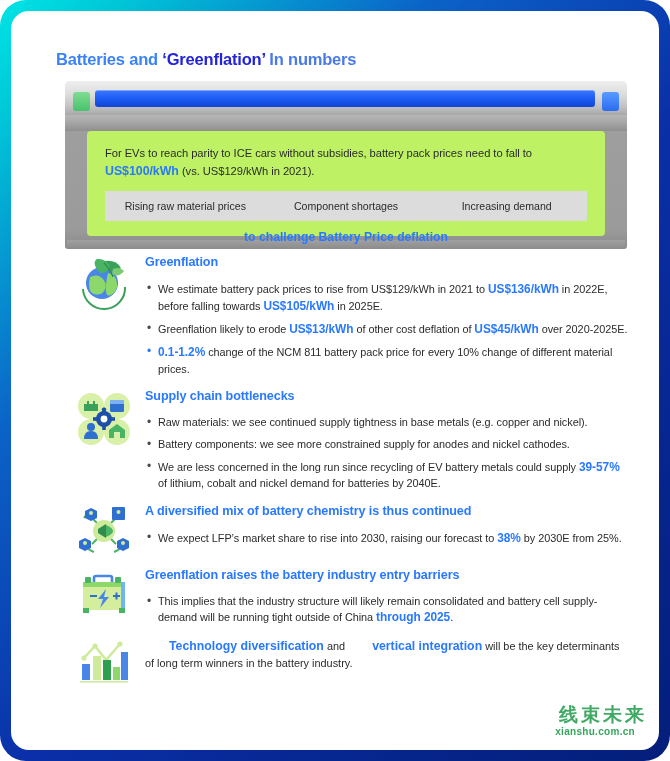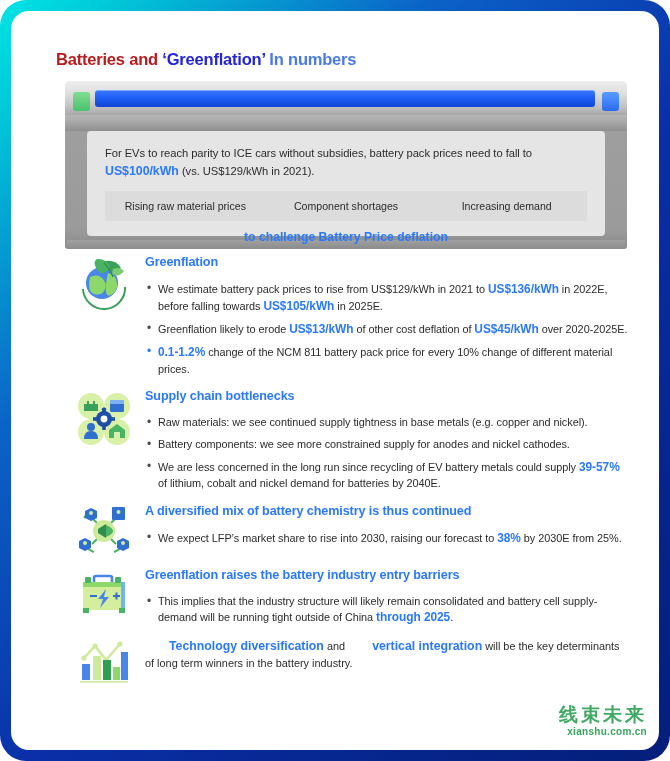--- a/index.html
+++ b/index.html
@@ -20,21 +20,21 @@
     background: #ffffff;
     border-radius: 18px;
     position: relative;
     overflow: hidden;
   }
   .page-title {
     position: absolute; left: 45px; top: 39px;
     font-size: 16.5px; font-weight: bold; letter-spacing: -0.2px;
     white-space: nowrap;
   }
-  .t-a { color: #b91c1c; }
+  .t-a { color: #3b82f6; }
   .t-b { color: #2323d8; }
   .t-c { color: #4a7ae8; }
 
   
   .battery {
     position: absolute; left: 54px; top: 70px;
     width: 562px; height: 168px;
   }
   .bat-shell {
     position: absolute; inset: 0;
@@ -61,21 +61,21 @@
     position: absolute; left: 0; top: 34px; width: 100%; height: 16px;
     background: linear-gradient(180deg,#b7b7b7 0%, #a3a3a3 55%, #8f8f8f 100%);
   }
   .bat-base {
     position: absolute; left: 2px; bottom: 0; width: calc(100% - 4px); height: 9px;
     background: linear-gradient(180deg,#a0a0a0,#8c8c8c);
     border-radius: 0 0 3px 3px;
   }
   .bat-card {
     position: absolute; left: 22px; top: 50px; right: 22px; bottom: 13px;
-    background: #e5e5e5;
+    background: #bef264;
     border-radius: 4px;
     padding: 14px 18px 10px 18px;
   }
   .card-lead {
     font-size: 11.2px; color: #2b2b2b; line-height: 1.48; letter-spacing: -0.05px;
   }
   .card-lead .hl { color: #2979ff; font-weight: bold; font-size: 12.4px; }
   .chips {
     display: flex; margin-top: 11px;
   }
@@ -143,21 +143,21 @@
     width: 160px; height: 52px;
     pointer-events: none;
   }
   .wm-cn {
     position: absolute; right: 4px; top: 6px;
     font-size: 19px; color: #1f9c4a; opacity: .85;
     font-family: "DejaVu Sans", sans-serif; letter-spacing: 3px;
     font-weight: bold;
   }
   .wm-url {
-    position: absolute; right: 4px; top: 30px;
+    position: absolute; right: 16px; top: 30px;
     font-size: 10px; color: #1f9c4a; opacity: .9; font-weight: bold;
     letter-spacing: .3px;
   }
 </style>
 </head>
 <body>
 
 <div class="frame">
   <div class="frame-inner">
 

